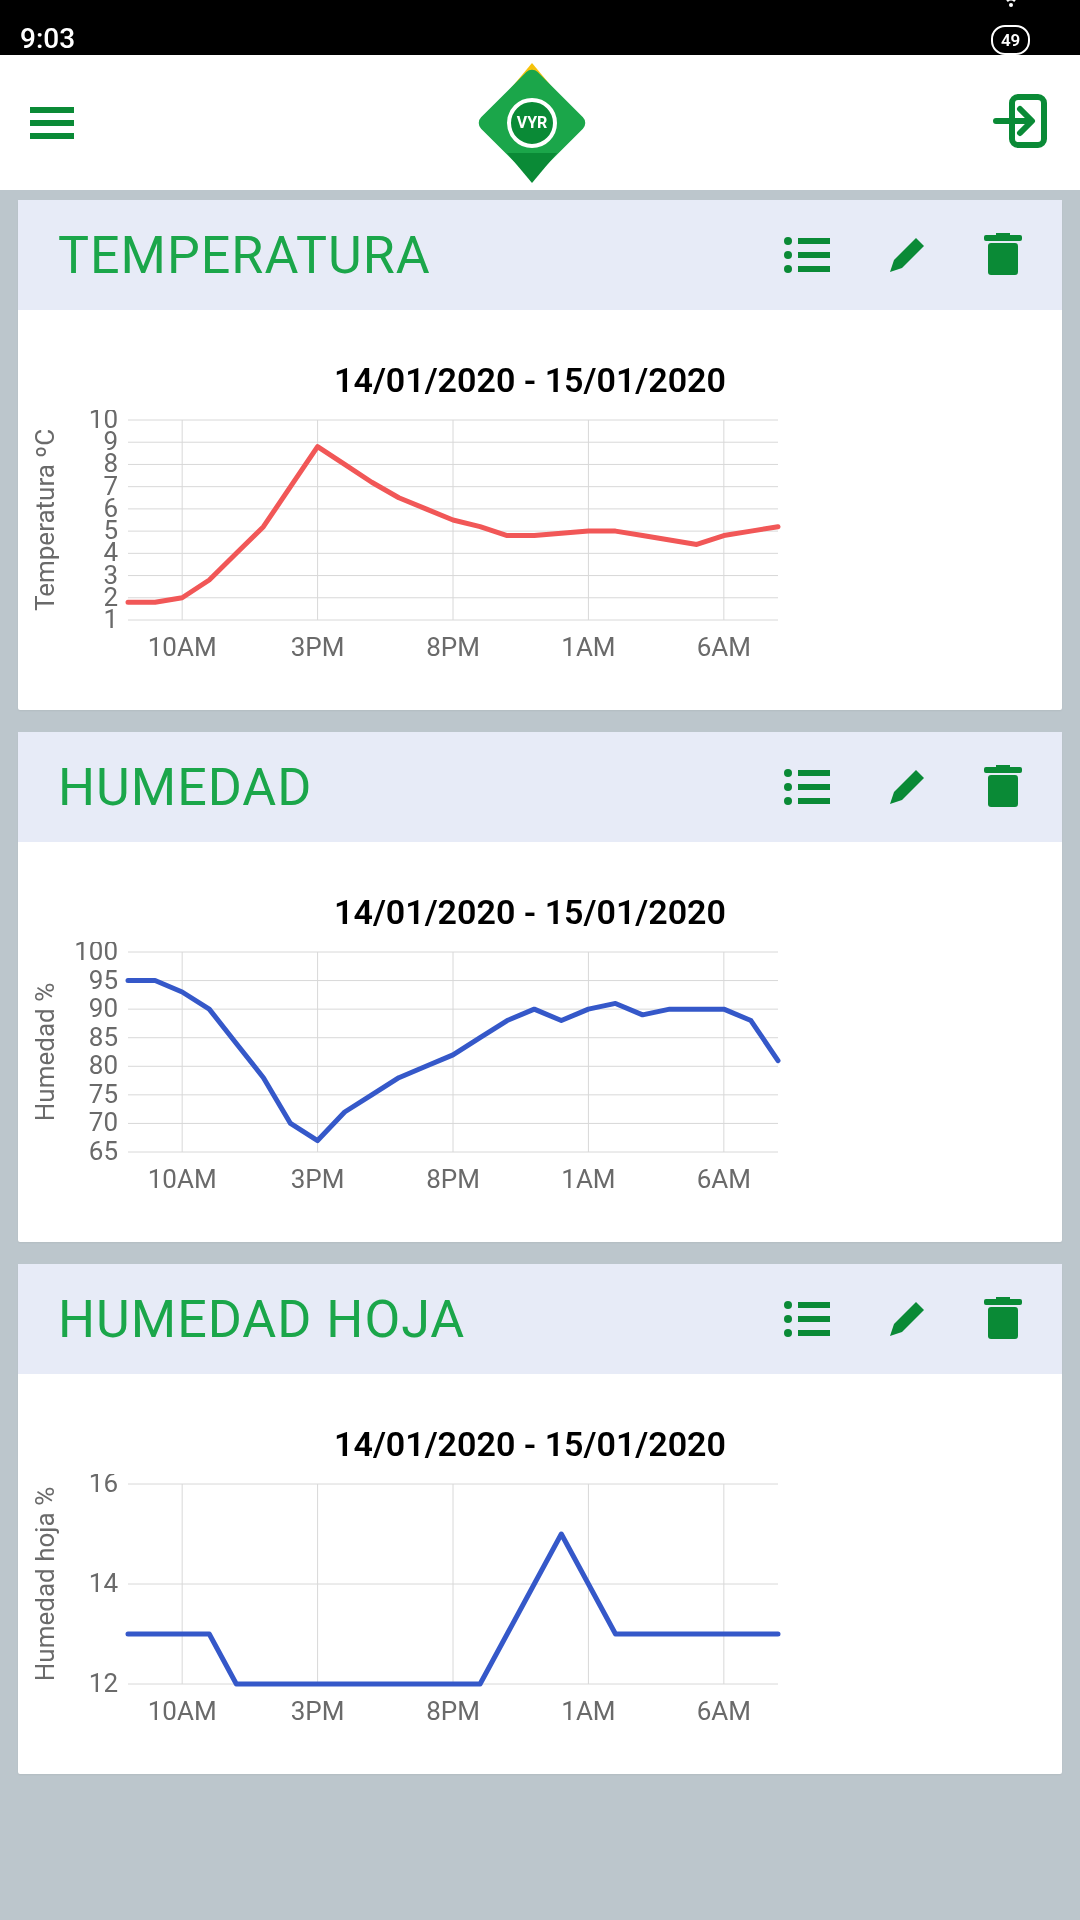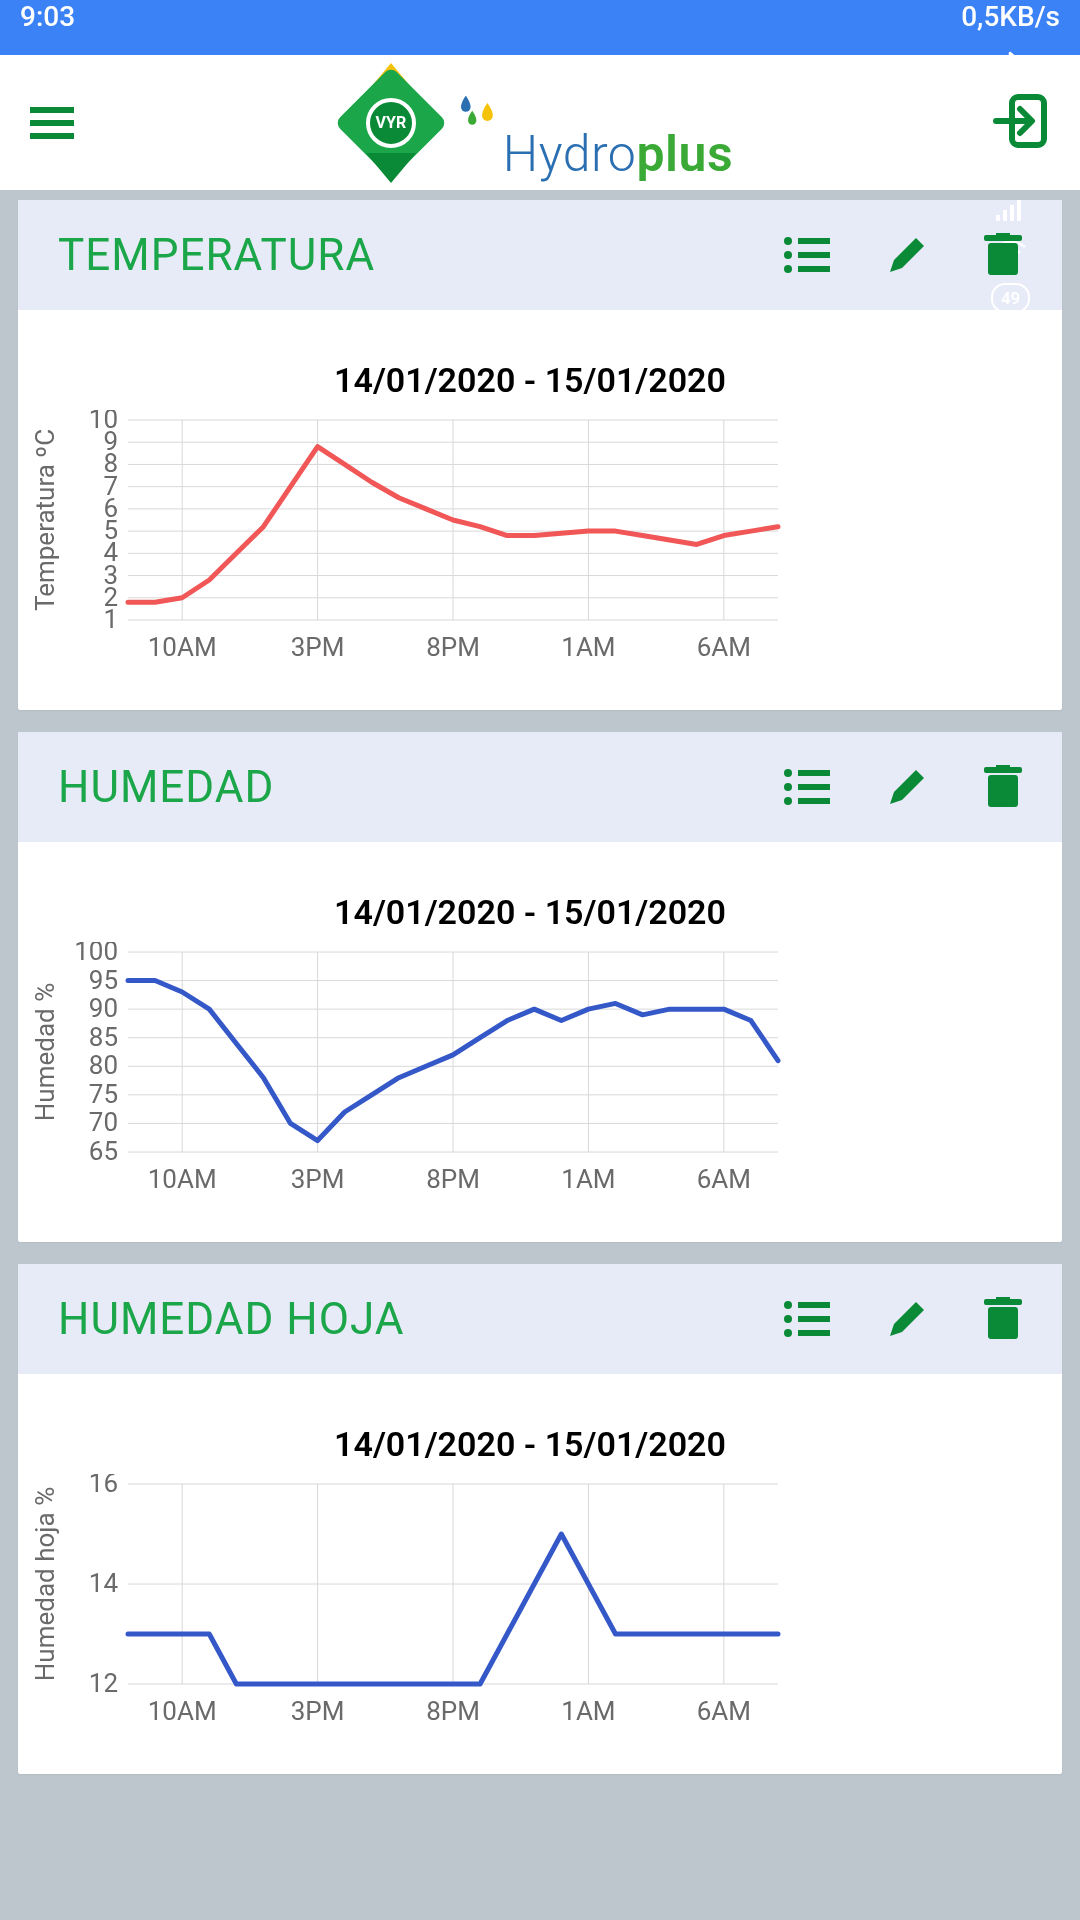--- a/index.html
+++ b/index.html
@@ -4,25 +4,25 @@
 <style>
   * { box-sizing: border-box; margin: 0; padding: 0; }
   body {
     font-family: Roboto, "Helvetica Neue", Arial, sans-serif;
     background: #bcc6cc;
     width: 1080px;
     margin: 0 auto;
     overflow-x: hidden;
   }
   .status-bar {
-    background: #3b82f6;
+    background: #000000;
     color: #fff;
     height: 55px;
     display: flex;
-    align-items: flex-start;
+    align-items: flex-end;
     justify-content: space-between;
     padding: 0 20px;
     font-size: 28px;
     font-weight: 500;
   }
   .status-right { display: flex; align-items: center; gap: 18px; flex-direction: column; }
   .status-right svg { fill: #fff; }
   .battery {
     border: 2.5px solid #fff;
     border-radius: 14px;
@@ -72,21 +72,21 @@
   .card {
     background:#fff; border-radius:2px; margin-bottom:22px;
     box-shadow:0 1px 2px rgba(0,0,0,0.05);
   }
   .card-header {
     background:#e7ebf7; height:110px;
     display:flex; align-items:center; justify-content:space-between;
     padding:0 40px;
   }
   .card-title {
-    color:#1ba64a; font-size:44px; font-weight:400; letter-spacing:1px;
+    color:#1ba64a; font-size:52px; font-weight:400; letter-spacing:1px;
   }
   .card-actions { display:flex; align-items:center; gap:56px; }
   .card-actions svg { fill:#0a8a36; }
   .chart-wrap { padding:30px 30px 40px 10px; }
   .chart-daterange {
     text-align:center; color:#000000; font-size:34px; font-weight:600;
     margin:20px 0 10px 0;
   }
   .chart-svg { display:block; }
   .axis-text { font-size:26px; fill:#6a6a6a; }
@@ -128,31 +128,20 @@
     <div></div>
       <div></div>
       <div></div>
   </div>
   <div class="brand">
     <div class="logo-vyr">
       <div class="tri-top"></div>
       <div class="diamond"></div>
       <div class="tri-bot"></div>
       <div class="circle">VYR</div>
-    </div>
-    <div class="hydroplus">
-      <span class="hp-drops">
-        <svg width="40" height="40" viewBox="0 0 40 40">
-          <path d="M10 25c0-6 6-14 6-14s6 8 6 14a6 6 0 0 1-12 0z" fill="#2b6fb3" transform="translate(-4,-8) scale(0.8)"></path>
-          <path d="M10 25c0-6 6-14 6-14s6 8 6 14a6 6 0 0 1-12 0z" fill="#f5c20a" transform="translate(16,-2) scale(0.9)"></path>
-          <path d="M10 25c0-6 6-14 6-14s6 8 6 14a6 6 0 0 1-12 0z" fill="#3aa935" transform="translate(4,8) scale(0.7)"></path>
-        </svg>
-      </span>
-      <span class="hp-hydro">Hydro</span>
-        <span class="hp-plus">plus</span>
     </div>
   </div>
   <div class="exit-btn">
     <svg width="60" height="60" viewBox="0 0 60 60">
       <rect x="22" y="6" width="32" height="48" rx="6" stroke-width="6"></rect>
       <path d="M6 30h34M30 18l12 12-12 12" stroke-width="6" stroke-linecap="round" stroke-linejoin="round"></path>
     </svg>
   </div>
 </div>
 

